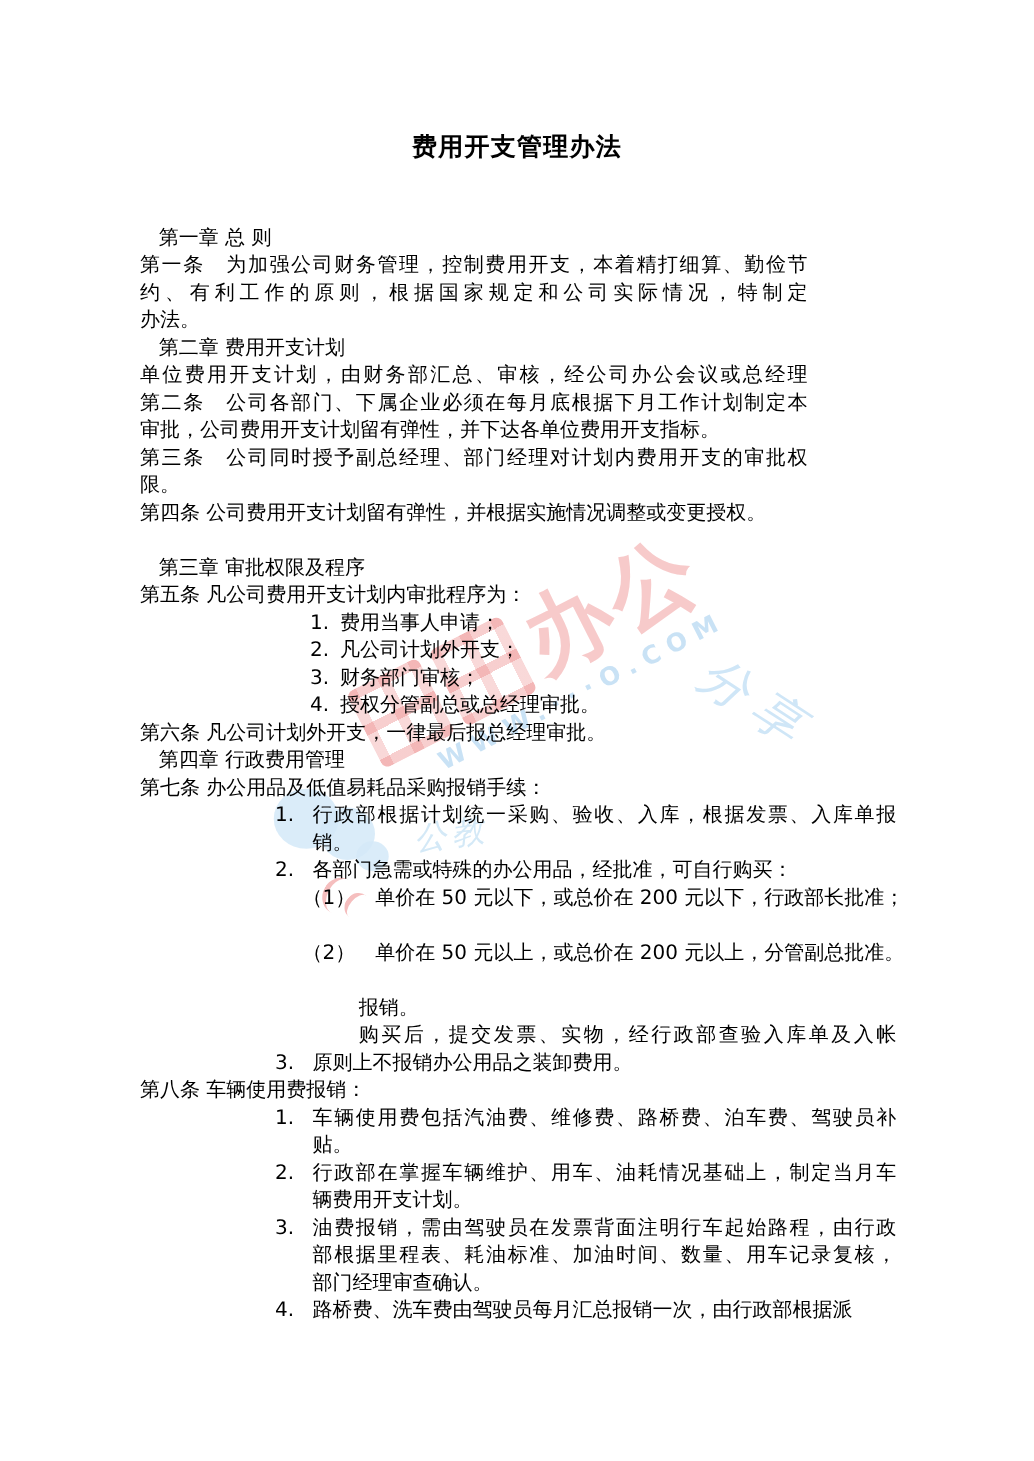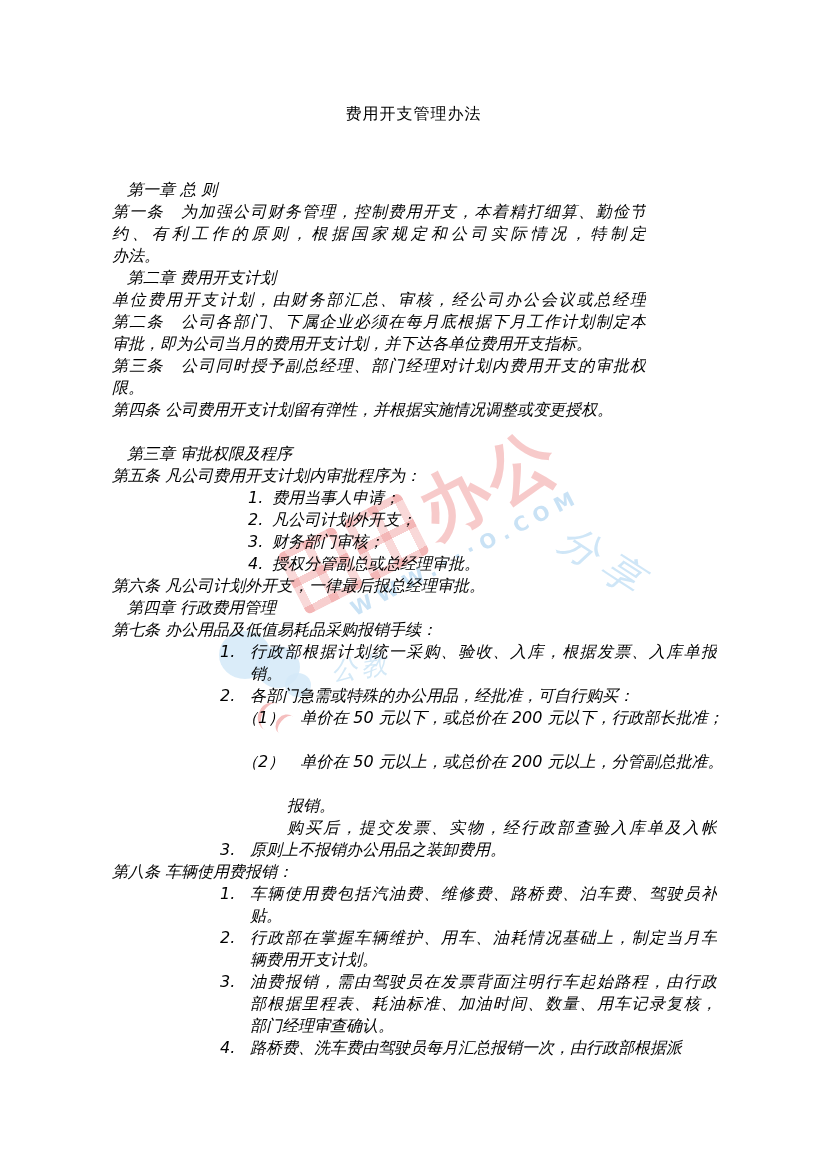--- a/index.html
+++ b/index.html
@@ -9,28 +9,27 @@
     margin:0 auto;
     background:#ffffff;
     color:#000000;
     font-family:"DejaVu Sans","Liberation Sans",sans-serif;
     overflow:hidden;
   }
   
   .doc-title{
     position:absolute;top:104px;left:0;width:100%;
     margin:0;text-align:center;
-    font-size:16px;font-weight:normal;letter-spacing:1px;
+    font-size:20px;font-weight:bold;letter-spacing:1px;
     z-index:2;
   }
   .doc-body{
     position:absolute;top:179px;left:0;width:100%;
     font-size:16px;line-height:22px;
     z-index:2;
-    font-style:italic;
   }
   .block{position:relative;}
   .block.chapter{padding-left:127px;}
   .block.article{padding-left:112px;}
   .block.li1{padding-left:272px;}
   .block.li2{padding-left:250px;}
   .block.sub{padding-left:242px;}
   .block.subpara{padding-left:287px;}
   .block .num{position:absolute;top:0;line-height:22px;}
   .block.li1 .num{left:248px;}
@@ -114,21 +113,21 @@
         <div class="line just">第一条　为加强公司财务管理，控制费用开支，本着精打细算、勤俭节</div>
         <div class="line just">约、有利工作的原则，根据国家规定和公司实际情况，特制定</div>
         <div class="line">办法。</div>
       </div>
       <div class="block chapter">
         <div class="line">第二章 费用开支计划</div>
       </div>
       <div class="block article">
         <div class="line just">单位费用开支计划，由财务部汇总、审核，经公司办公会议或总经理</div>
         <div class="line just">第二条　公司各部门、下属企业必须在每月底根据下月工作计划制定本</div>
-        <div class="line">审批，即为公司当月的费用开支计划，并下达各单位费用开支指标。</div>
+        <div class="line">审批，公司费用开支计划留有弹性，并下达各单位费用开支指标。</div>
       </div>
       <div class="block article">
         <div class="line just">第三条　公司同时授予副总经理、部门经理对计划内费用开支的审批权</div>
         <div class="line">限。</div>
       </div>
       <div class="block article">
         <div class="line">第四条 公司费用开支计划留有弹性，并根据实施情况调整或变更授权。</div>
       </div>
       <div class="block spacer">
         <div class="line spacer"></div>

